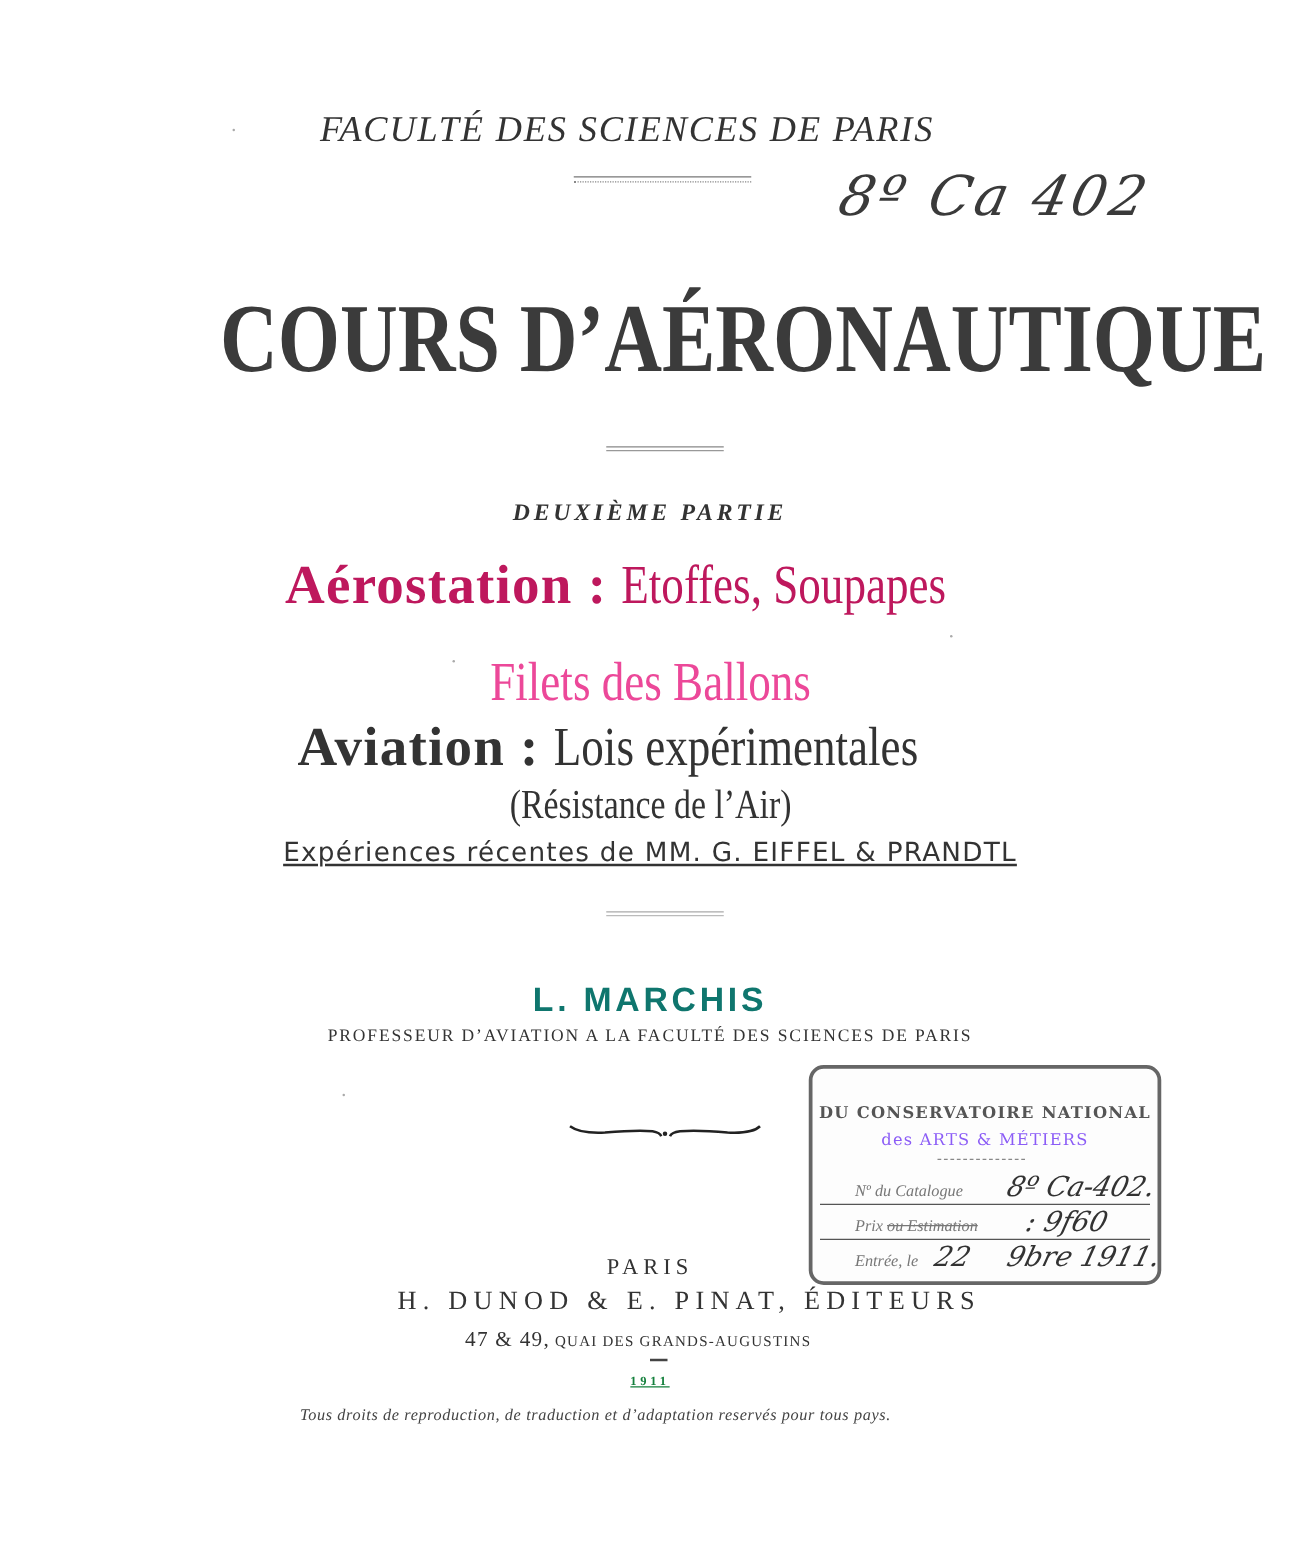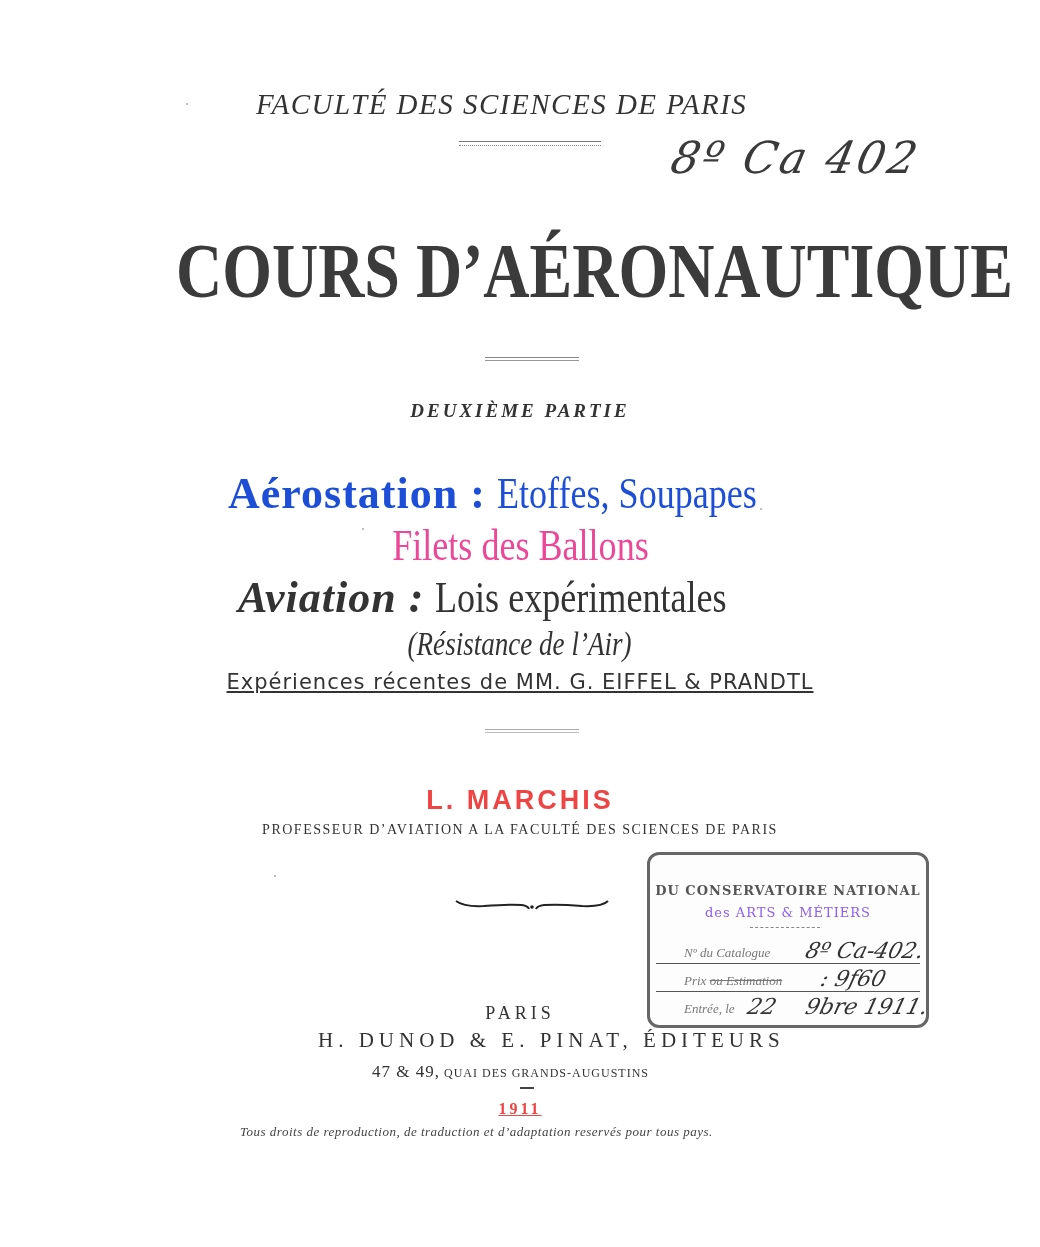--- a/index.html
+++ b/index.html
@@ -13,33 +13,33 @@
   .faculte { top: 88px; left: 256px; font-size: 29px; font-style: italic; letter-spacing: 1.5px; color: #333; }
   .wavy-rule { top: 141px; left: 459px; width: 142px; height: 3px; border-top: 1px solid #777; border-bottom: 1px dotted #888; }
   .hand-shelfmark { top: 132px; left: 672px; font-size: 44px; font-style: italic; font-family: "DejaVu Serif", serif; font-weight: 300; color: #3a3a3a; transform: skewX(-12deg); letter-spacing: 3px; }
 
   .main-title { top: 226px; left: 176px; font-size: 78px; font-weight: bold; color: #3b3b3b; letter-spacing: 0px; transform: scaleX(0.82); transform-origin: left top; font-family: "Liberation Serif", serif; }
 
   .rule1 { top: 357px; left: 485px; width: 94px; height: 2px; border-top: 1px solid #888; border-bottom: 1px solid #999; }
   .rule2 { top: 729px; left: 485px; width: 94px; height: 2px; border-top: 1px solid #aaa; border-bottom: 1px solid #bbb; }
 
   .partie { top: 400px; font-size: 19px; font-style: italic; font-weight: bold; letter-spacing: 3px; color: #333; }
-  .aero { top: 468px; left: 228px; font-size: 44px; color: #1d4ed8; }
+  .aero { top: 442px; left: 228px; font-size: 44px; color: #be185d; }
   .aero .lead { font-weight: bold; letter-spacing: 1px; }
   .aero .rest { display: inline-block; transform: scaleX(0.82); transform-origin: left center; font-size: 44px; }
   .filets { top: 500px; font-size: 44px; color: #ec4899; margin-top: 20px; }
   .filets span { display: inline-block; transform: scaleX(0.82); }
   .aviation { top: 572px; left: 238px; font-size: 44px; color: #333; }
-  .aviation .lead { font-weight: bold; letter-spacing: 1px; font-style: italic; }
+  .aviation .lead { font-weight: bold; letter-spacing: 1px; }
   .aviation .rest { display: inline-block; transform: scaleX(0.82); transform-origin: left center; }
-  .resist { top: 626px; font-size: 33px; color: #333; font-style: italic; }
+  .resist { top: 626px; font-size: 33px; color: #333; }
   .resist span { display: inline-block; transform: scaleX(0.82); }
   .experiences { top: 670px; font-size: 21px; font-family: "DejaVu Sans", sans-serif; color: #333; letter-spacing: 1px; text-decoration: underline; }
 
-  .author { top: 785px; font-size: 27px; font-family: "Liberation Sans", sans-serif; font-weight: bold; letter-spacing: 3px; color: #ef4444; }
+  .author { top: 785px; font-size: 27px; font-family: "Liberation Sans", sans-serif; font-weight: bold; letter-spacing: 3px; color: #0f766e; }
   .author-title { top: 822px; font-size: 14px; letter-spacing: 1.5px; color: #333; font-variant: small-caps; }
 
   .flourish { top: 895px; left: 454px; width: 156px; height: 20px; }
 
   .stamp {
     top: 852px; left: 647px; width: 276px; height: 170px;
     border: 3px solid #666; border-radius: 12px; color: #555; font-family: "DejaVu Sans", sans-serif;
     background: #fdfdfd;
   }
   .stamp .l1 { position: absolute; top: 4px; left: 0; width: 100%; text-align: center; font-size: 17px; letter-spacing: 3px; color: #555; }
@@ -56,21 +56,21 @@
   .stamp .r2 .val { left: 165px; }
   .stamp .r3 { top: 138px; border-bottom: none; }
   .stamp .r3 .v1 { left: 92px; }
   .stamp .r3 .v2 { left: 150px; }
 
   .paris { top: 1003px; font-size: 18px; letter-spacing: 4px; color: #333; }
   .publisher { top: 1028px; left: 318px; font-size: 21px; letter-spacing: 5px; color: #333; }
   .address { top: 1062px; left: 372px; font-size: 12px; letter-spacing: 1px; color: #333; }
   .address .num { font-size: 17px; }
   .short-rule { top: 1087px; left: 520px; width: 14px; border-top: 2px solid #444; }
-  .year { top: 1100px; font-size: 16px; letter-spacing: 3px; font-weight: bold; color: #ef4444; text-decoration: underline; }
+  .year { top: 1100px; font-size: 10px; letter-spacing: 3px; font-weight: bold; color: #15803d; text-decoration: underline; }
   .rights { top: 1124px; left: 240px; font-size: 13px; font-style: italic; color: #444; letter-spacing: 0.5px; }
 
   .speck { position: absolute; width: 2px; height: 2px; background: #aaa; border-radius: 50%; }
 </style>
 </head>
 <body>
 
 <div class="abs faculte">FACULTÉ DES SCIENCES DE PARIS</div>
 <div class="abs wavy-rule"></div>
 <div class="abs hand-shelfmark">8º Ca 402</div>

